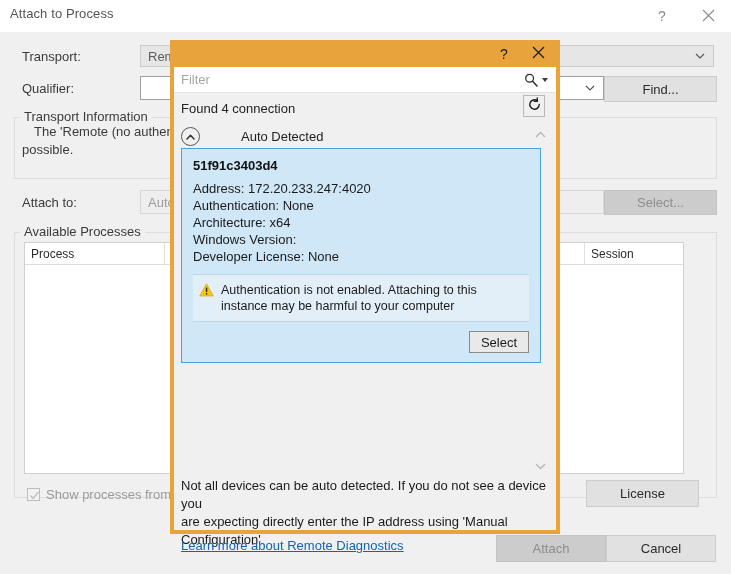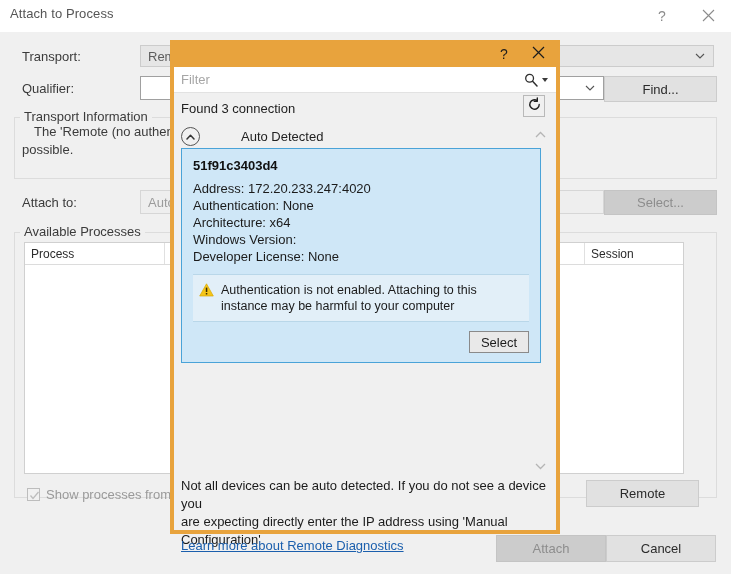--- a/index.html
+++ b/index.html
@@ -332,21 +332,21 @@
     <div class="chkrow" style="left:27px; top:455px;">
       <span class="chkbox">
         <svg width="11" height="11" viewBox="0 0 11 11">
             <path d="M1.5 5.5 L4 8.5 L9.5 2" stroke="#bdbdbd" stroke-width="1.3" fill="none"></path>
           </svg>
       </span>
       <span class="chklabel">Show processes from all users</span>
     </div>
 
     <div class="btn" style="left:586px; top:448px; width:113px; height:27px;">
-      <span>Remote</span>
+      <span>License</span>
     </div>
   </div>
 
   <div class="footbar">
     <div class="btn disabled" style="left:496px; top:5px; width:110px; height:27px;">
       <span>Attach</span>
     </div>
     <div class="btn" style="left:606px; top:5px; width:110px; height:27px;">
       <span>Cancel</span>
     </div>
@@ -373,21 +373,21 @@
         <span class="rc-filter-text">Filter</span>
         <span class="rc-search-icon">
           <svg width="14" height="14" viewBox="0 0 14 14">
             <circle cx="5.6" cy="5.2" r="3.9" stroke="#2f2f2f" stroke-width="1.3" fill="none"></circle>
             <path d="M8.6 8.3 L13 13" stroke="#2f2f2f" stroke-width="1.5" fill="none" stroke-linecap="round"></path>
           </svg>
         </span>
         <span class="rc-search-caret"></span>
       </div>
 
-      <div class="rc-found">Found 3 connection</div>
+      <div class="rc-found">Found 4 connection</div>
       <div class="rc-refresh">
         <span>
           <svg width="15" height="15" viewBox="0 0 15 15">
             <path d="M12.2 7.5 a4.7 4.7 0 1 1 -2.0 -3.85" stroke="#1f1f1f" stroke-width="1.4" fill="none" stroke-linecap="round"></path>
             <path d="M10.3 0.9 L10.3 4.2 L7.2 4.2" stroke="#1f1f1f" stroke-width="1.4" fill="none" stroke-linecap="round" stroke-linejoin="round"></path>
           </svg>
         </span>
       </div>
 
       <div class="rc-section">

